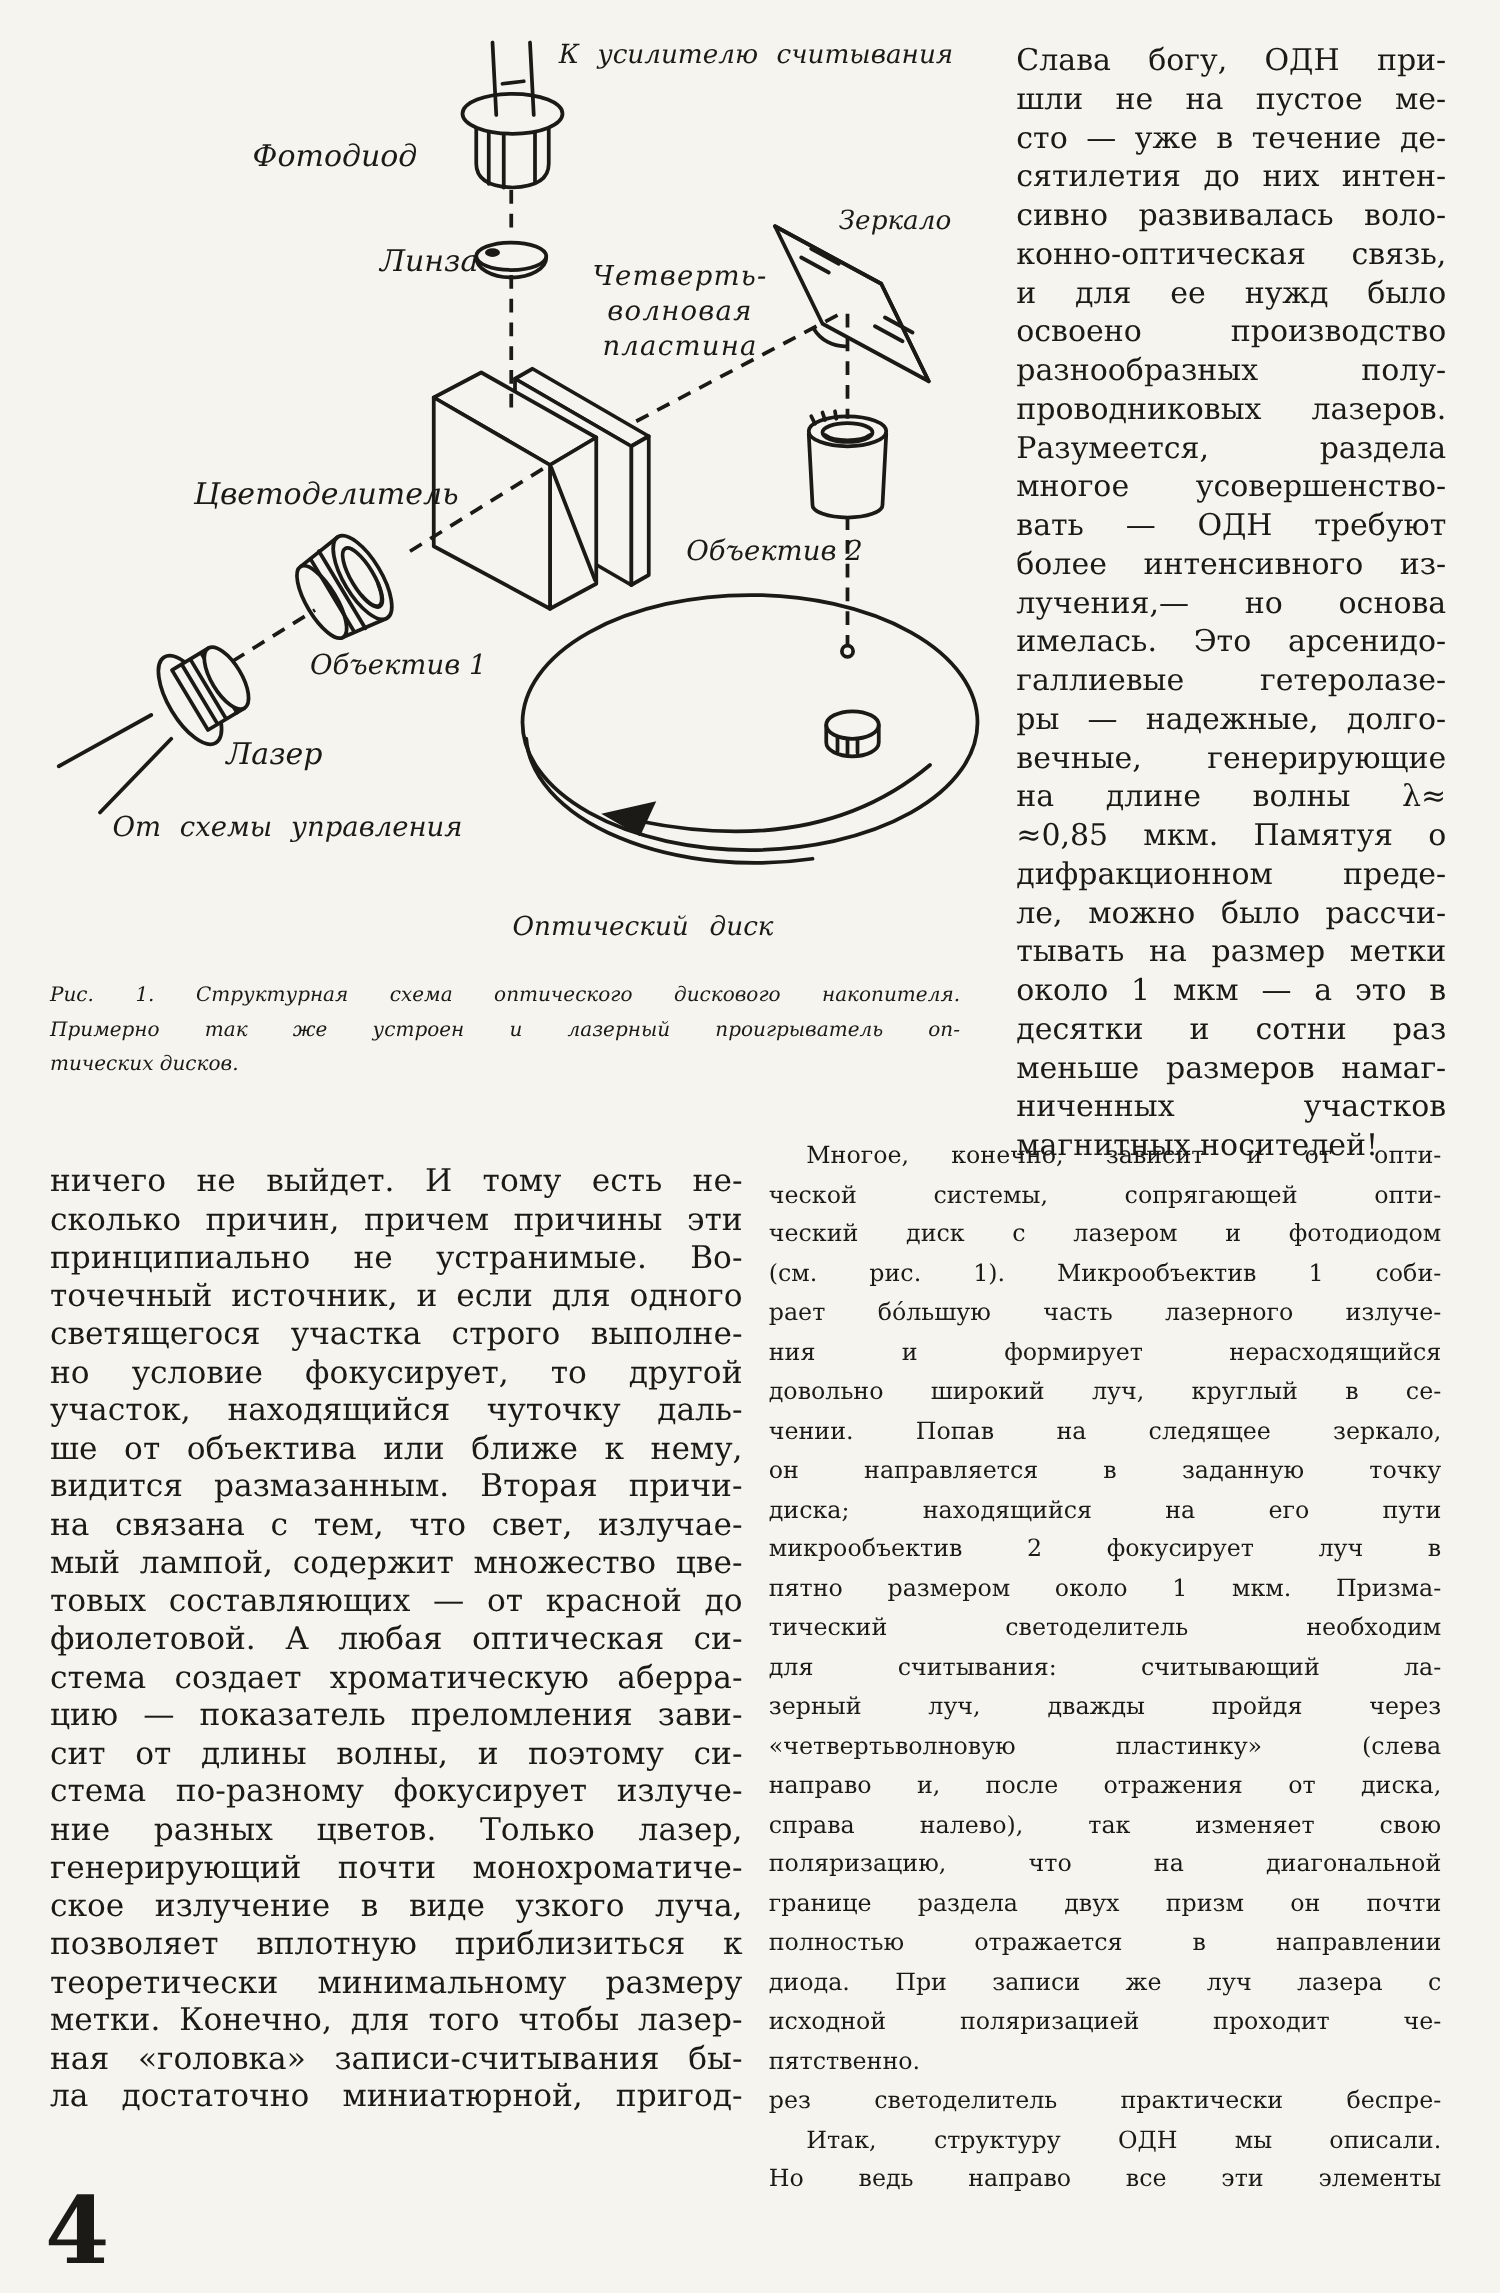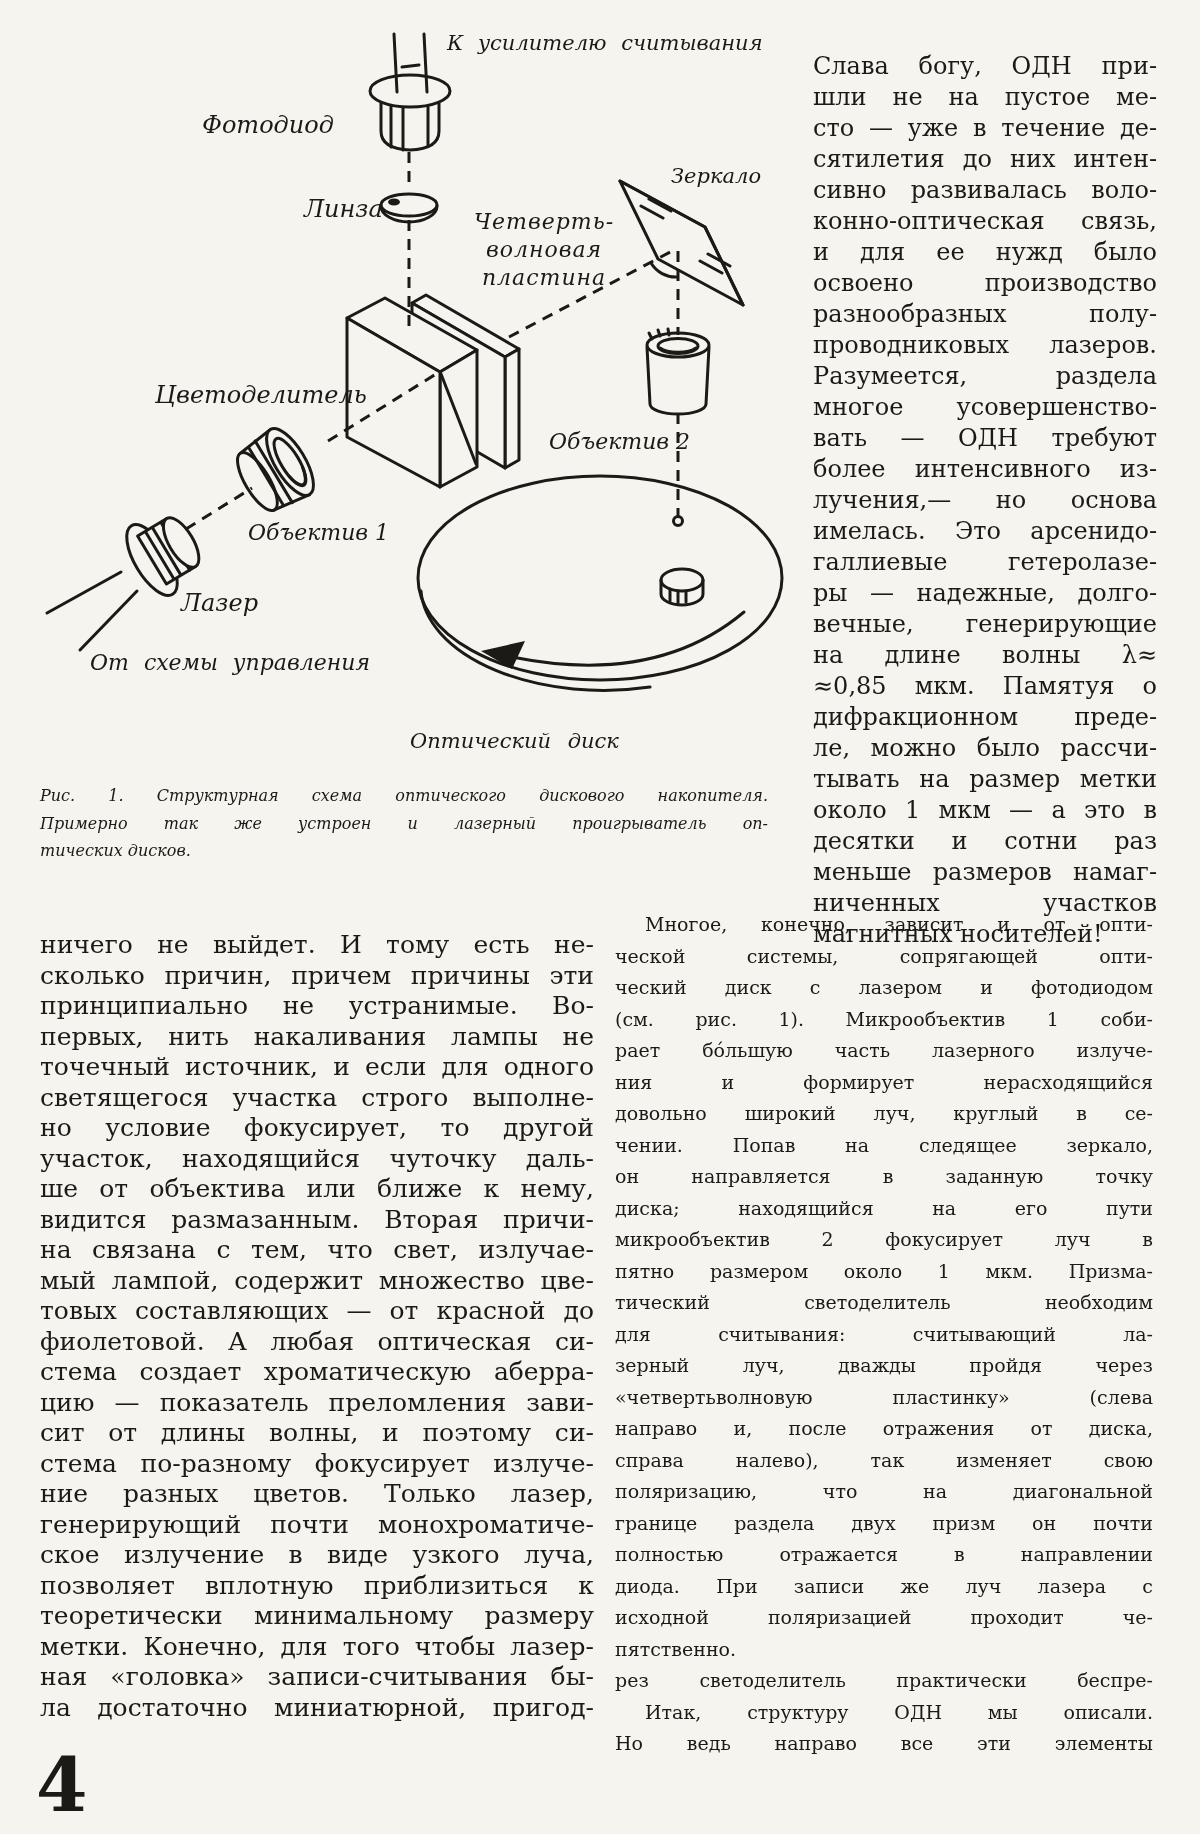--- a/index.html
+++ b/index.html
@@ -20,21 +20,21 @@
   .flabel{
     position:absolute; font-style:italic; white-space:nowrap;
     color:var(--ink); line-height:1.15;text-align:center;
   }
   
   .col{ position:absolute; }
   .tl{ text-align:justify; text-align-last:justify; }
   .tl.end{ text-align-last:left; }
   .tl.ind{ text-indent:30px; }
   .col-left   { left:40px;  top:930px; width:554px; font-size:25px; line-height:30.5px; }
-  .col-narrow { left:813px; top:51px;  width:344px; font-size:24px; line-height:31px; }
+  .col-narrow { left:813px; top:33px;  width:344px; font-size:24px; line-height:31px; }
   .col-wide   { left:615px; top:909px; width:538px; font-size:19px; line-height:31.5px; }
   .caption{
     position:absolute; left:40px; top:782px; width:728px;
     font-size:16px; line-height:27.5px; font-style:italic;
   }
   .pageno{
     position:absolute; left:36px; top:1748px;
     font-size:74px; font-weight:bold; line-height:1;
   }
 </style>
@@ -182,21 +182,20 @@
       <div class="tl">около 1 мкм — а это в</div>
       <div class="tl">десятки и сотни раз</div>
       <div class="tl">меньше размеров намаг-</div>
       <div class="tl">ниченных участков</div>
       <div class="tl end">магнитных носителей!</div>
     </div>
   <div class="col col-left">
       <div class="tl">ничего не выйдет. И тому есть не-</div>
       <div class="tl">сколько причин, причем причины эти</div>
       <div class="tl">принципиально не устранимые. Во-</div>
-      <div class="tl">первых, нить накаливания лампы не</div>
       <div class="tl">точечный источник, и если для одного</div>
       <div class="tl">светящегося участка строго выполне-</div>
       <div class="tl">но условие фокусирует, то другой</div>
       <div class="tl">участок, находящийся чуточку даль-</div>
       <div class="tl">ше от объектива или ближе к нему,</div>
       <div class="tl">видится размазанным. Вторая причи-</div>
       <div class="tl">на связана с тем, что свет, излучае-</div>
       <div class="tl">мый лампой, содержит множество цве-</div>
       <div class="tl">товых составляющих — от красной до</div>
       <div class="tl">фиолетовой. А любая оптическая си-</div>

